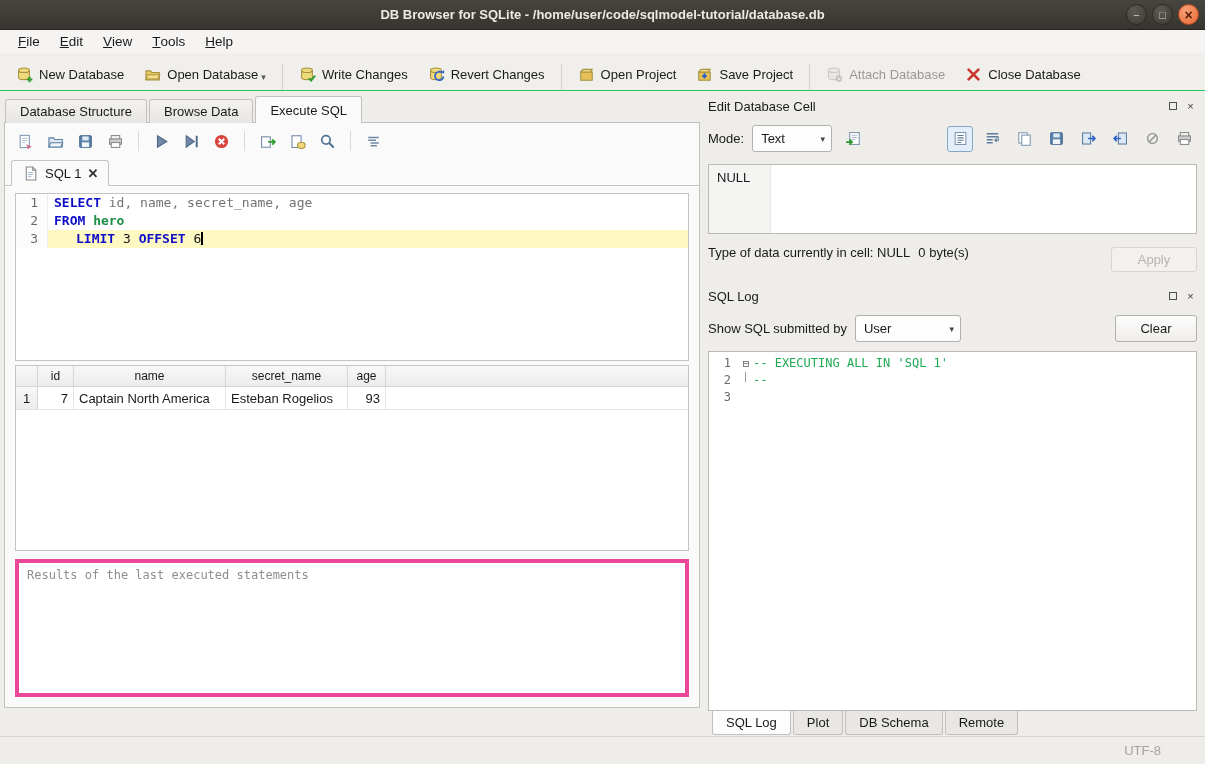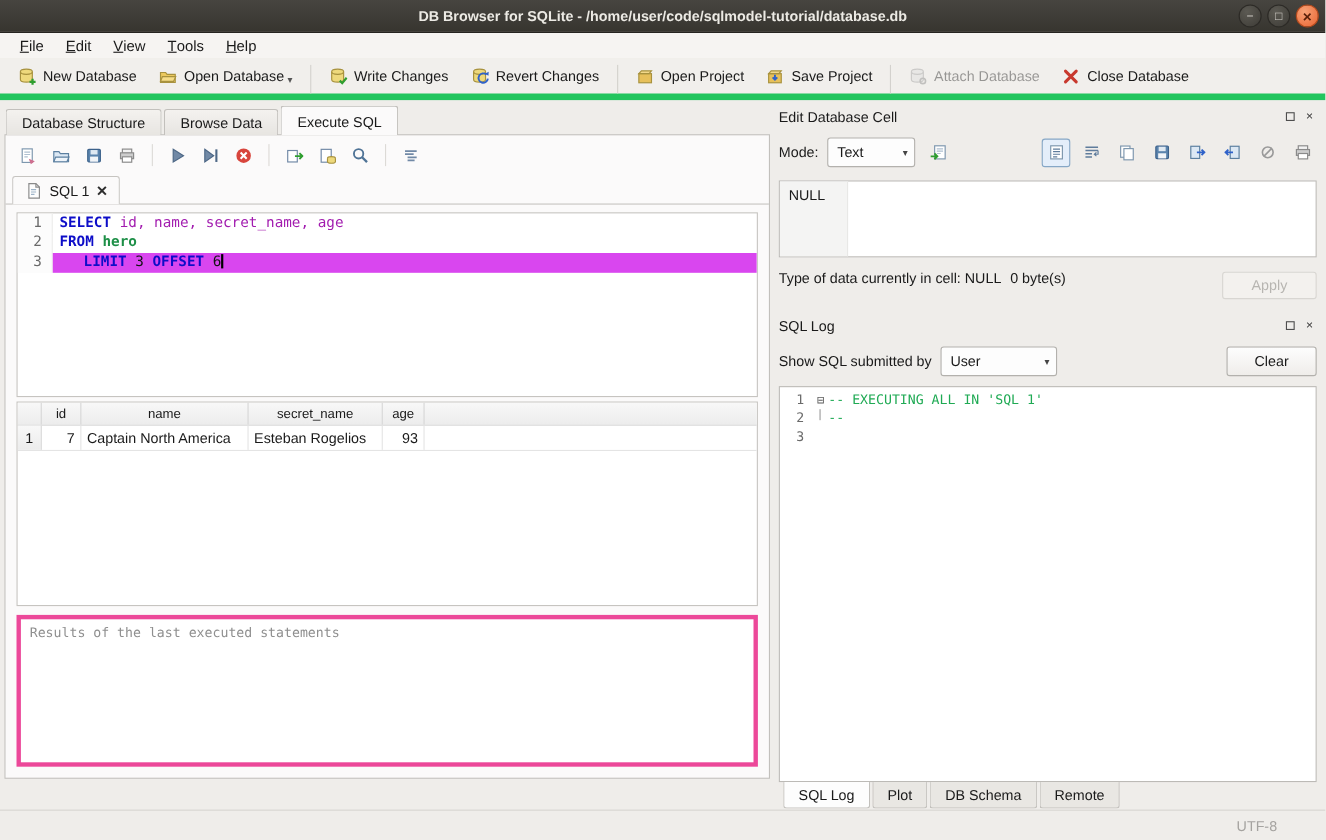--- a/index.html
+++ b/index.html
@@ -12,21 +12,21 @@
 .title-text{flex:1;text-align:center;color:#eceae4;font-weight:bold;font-size:13px;}
 .window-controls{position:absolute;right:6px;top:4px;display:flex;gap:5px;}
 .wbtn{width:21px;height:21px;border-radius:50%;display:flex;align-items:center;justify-content:center;font-size:11px;color:#d4d1cb;background:radial-gradient(circle at 35% 30%,#5c5a53,#3d3b36);border:1px solid #2c2a26;}
 .wbtn.close{background:radial-gradient(circle at 35% 30%,#f7a277,#e96431);color:#5a2009;border-color:#b24a1e;font-size:14px;font-weight:bold;}
 
 
 .menubar{height:23px;flex:0 0 auto;background:#f6f4f2;display:flex;align-items:stretch;padding-left:8px;}
 .menu-item{padding:0 10px;display:flex;align-items:center;font-size:13.5px;}
 
 
-.toolbar{height:38px;flex:0 0 auto;background:#f1efec;border-bottom:6px solid #22c55e;display:flex;align-items:flex-end;padding:0 6px;}
+.toolbar{height:38px;flex:0 0 auto;background:#f1efec;border-bottom:1px solid #22c55e;display:flex;align-items:flex-end;padding:0 6px;}
 .tb-btn{display:flex;align-items:center;gap:6px;padding:0 10px;height:32px;border-radius:3px;white-space:nowrap;}
 .tb-btn.disabled{opacity:.42;}
 .tb-caret{font-size:9px;color:#555;margin-left:-3px;padding-top:6px;}
 .tb-sep{width:1px;height:26px;background:#d3d1cd;margin:0 6px;flex:0 0 auto;}
 
 
 .content{flex:1;position:relative;}
 .left-area{position:absolute;left:0;top:0;width:704px;height:100%;}
 .main-tabs{position:absolute;top:5px;left:5px;display:flex;z-index:2;align-items:flex-start;}
 .mtab{height:24px;margin-top:3px;padding:4px 14px;border:1px solid #c2c0bc;border-bottom:none;background:linear-gradient(#f4f2ef,#e7e5e1);margin-right:2px;border-radius:3px 3px 0 0;}
@@ -36,23 +36,23 @@
 .sbtn{width:25px;height:25px;display:flex;align-items:center;justify-content:center;border-radius:3px;}
 .vsep{width:1px;height:20px;background:#dcdad6;margin:0 5px;}
 .sqltab-bar{display:flex;padding-left:6px;border-bottom:1px solid #c6c4c0;height:27px;align-items:flex-end;flex:0 0 auto;}
 .sqltab{display:flex;align-items:center;gap:6px;height:26px;padding:0 10px;border:1px solid #c6c4c0;border-bottom:1px solid #fbfafa;background:#fbfafa;border-radius:3px 3px 0 0;margin-bottom:-1px;}
 .close-x{font-weight:bold;font-size:13px;color:#2e2e2e;}
 
 .editor-wrap{margin:7px 10px 0;border:1px solid #c6c4c0;background:#fff;height:168px;overflow:hidden;font-family:"DejaVu Sans Mono",monospace;font-size:13px;flex:0 0 auto;}
 .ed-row{display:flex;height:18px;line-height:18px;}
 .ed-gutter{width:32px;text-align:right;padding-right:9px;color:#6a6a6a;flex:0 0 auto;background:#fcfcfc;border-right:1px solid #ececea;}
 .ed-code{flex:1;padding-left:6px;white-space:pre;}
-.ed-row.current .ed-code{background:#d946ef;padding-left:28px;}
+.ed-row.current .ed-code{background:#fef9c3;padding-left:28px;}
 .tk-kw{color:#0d0dc8;font-weight:bold;}
-.tk-ident{color:#a21caf;}
+.tk-ident{color:#737373;}
 .tk-tbl{color:#1d8f47;font-weight:bold;}
 .tk-pl{color:#141414;}
 .text-caret{display:inline-block;width:1.5px;height:13px;background:#000;vertical-align:-2px;}
 
 .results-wrap{margin:4px 10px 0;border:1px solid #c6c4c0;background:#fff;height:186px;overflow:hidden;flex:0 0 auto;}
 .thead{display:flex;height:21px;background:linear-gradient(#f8f8f8,#ececec);border-bottom:1px solid #d6d6d6;}
 .th{border-right:1px solid #d6d6d6;display:flex;align-items:center;justify-content:center;font-size:12px;}
 .corner{width:22px;flex:0 0 auto;border-right:1px solid #d6d6d6;}
 .col0{width:36px;}.col1{width:152px;}.col2{width:122px;}.col3{width:38px;}
 .tr{display:flex;height:23px;border-bottom:1px solid #e4e4e4;}

